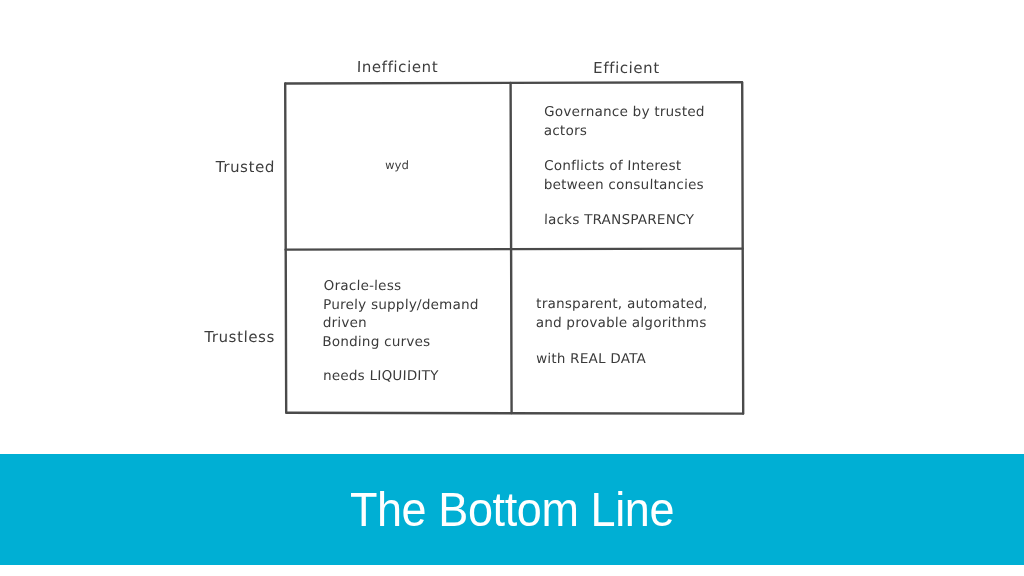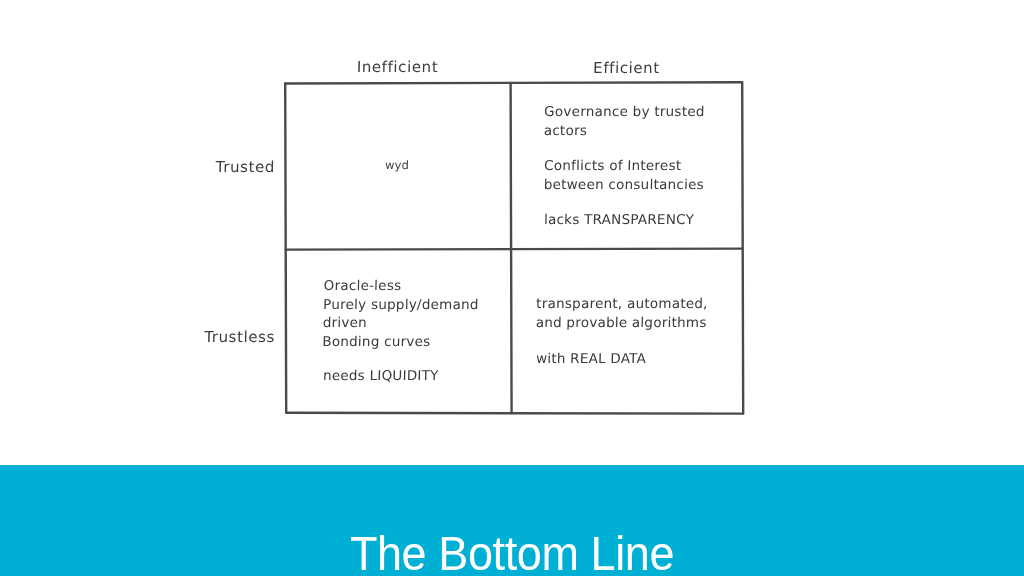--- a/index.html
+++ b/index.html
@@ -143,25 +143,25 @@
     margin-top: 16px;
   }
   #quadrant-trustless-efficient .block + .block {
     margin-top: 18px;
   }
 
   
   #bottom-banner {
     position: absolute;
     left: 0;
-    top: 465px;
+    top: 454px;
     width: 1024px;
     height: 111px;
     display: flex;
-    align-items: flex-end;
+    align-items: center;
     justify-content: center;
   }
   #banner-title {
     font-family: "Liberation Sans", sans-serif;
     font-weight: 300;
     font-size: 45px;
     line-height: 1;
     color: #ffffff;
     letter-spacing: -0.4px;
     white-space: nowrap;

